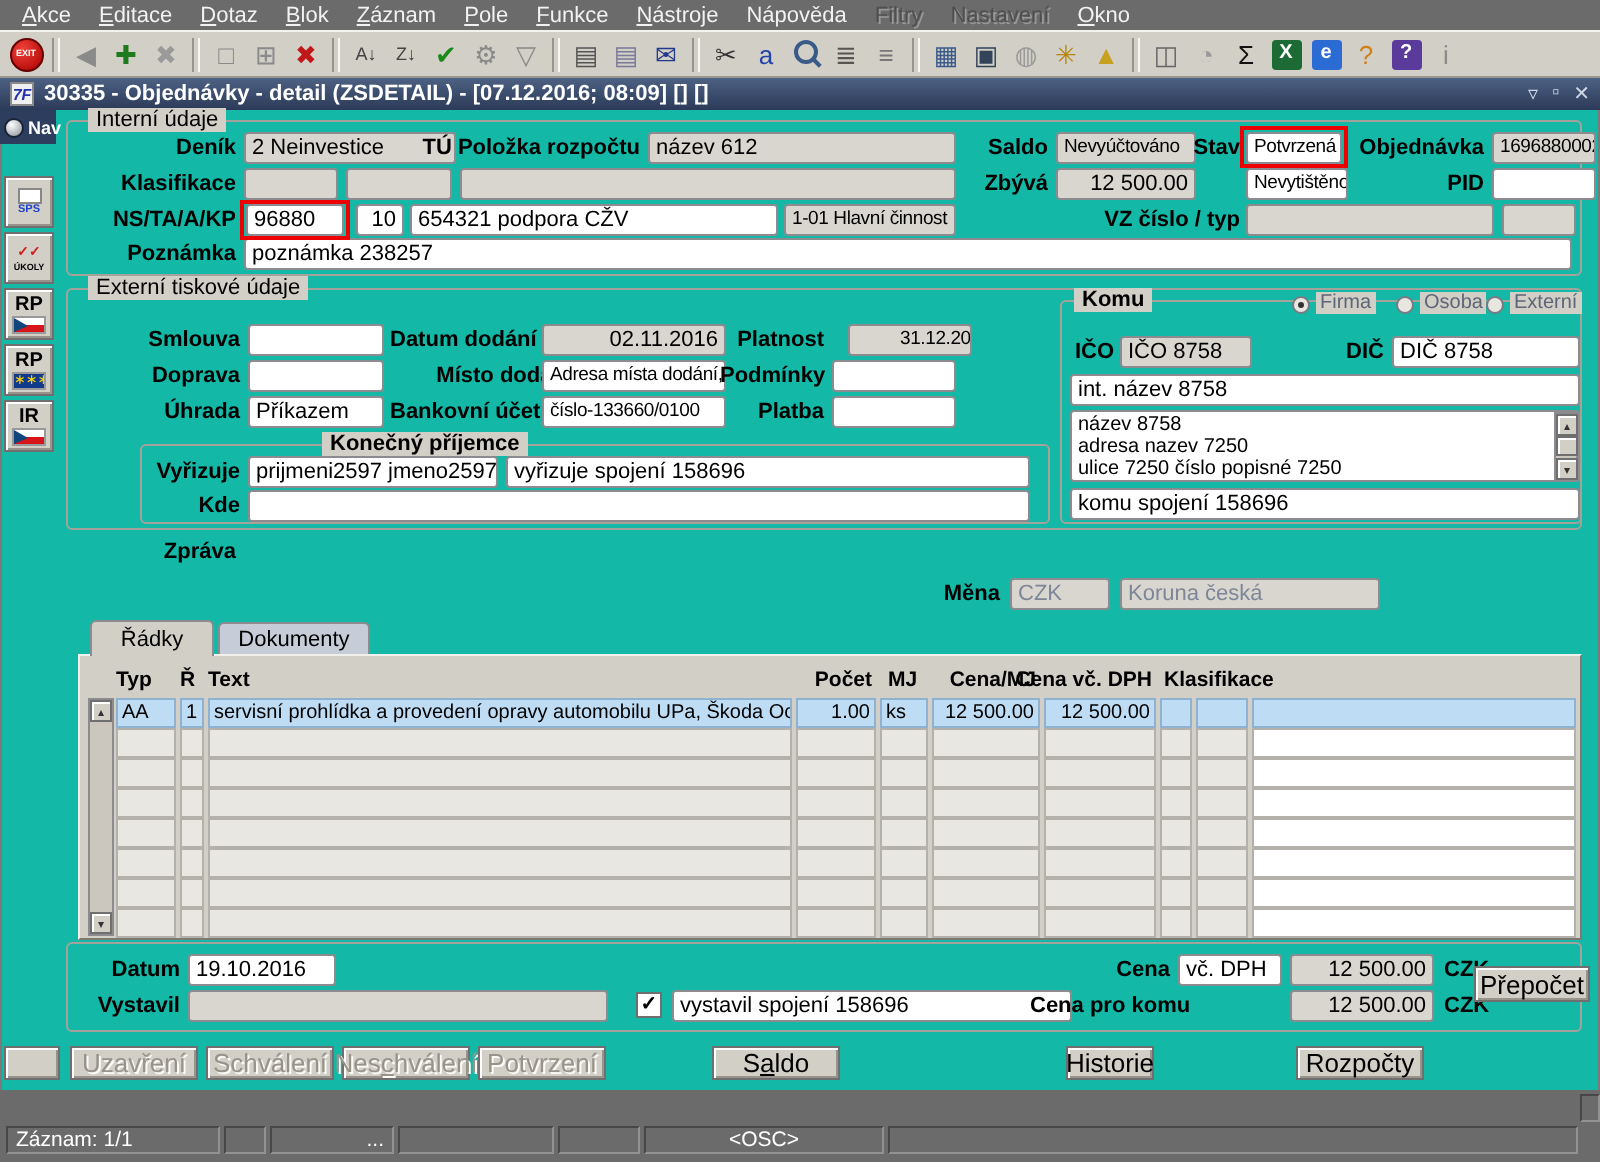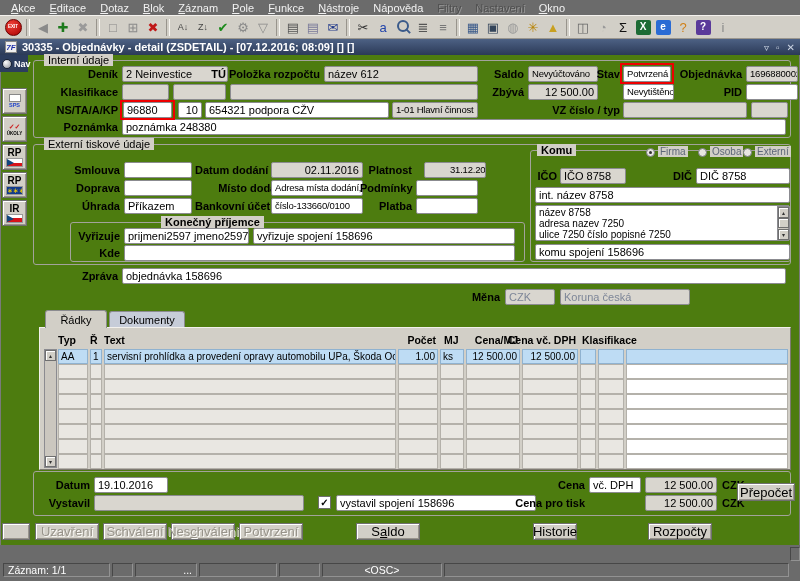--- a/index.html
+++ b/index.html
@@ -1,16 +1,16 @@
 <!DOCTYPE html>
 <html><head>
 <meta charset="utf-8">
 <style>
   html,body{margin:0;padding:0;background:#555;}
-  #app{position:relative;width:800px;height:581px;background:#4d7c0f;
+  #app{position:relative;width:800px;height:581px;background:#14b8a6;
        font-family:"Liberation Sans",sans-serif;font-size:11px;color:#000;overflow:hidden;
        box-shadow:inset -1px 0 0 #7a7a7a, inset 1px 0 0 #7a7a7a;}
   
   .menubar{position:absolute;left:0;top:0;width:800px;height:15px;background:#6b6b6b;
            display:flex;align-items:center;padding-left:4px;box-sizing:border-box;}
   .mitem{color:#f2f2f2;padding:0 7px;font-size:11px;white-space:nowrap;cursor:default;}
   .mitem u{text-decoration:underline;}
   .mitem.dis{color:#4f4f4f;text-shadow:1px 1px 0 #989898;}
   
   .toolbar{position:absolute;left:0;top:15px;width:800px;height:24px;background:#d2cfc7;
@@ -248,21 +248,21 @@
   <div class="redbox" style="left:120px;top:100px;width:55px;height:20px;"></div>
   <div class="fld" style="left:123px;top:102px;width:49px;">96880</div>
   <div class="fld rt" style="left:178px;top:102px;width:24px;">10</div>
   <div class="fld" style="left:205px;top:102px;width:184px;">654321 podpora CŽV</div>
   <div class="fld ro sm" style="left:392px;top:102px;width:86px;">1-01 Hlavní činnost</div>
   <div class="lbl" style="left:545px;top:104px;width:75px;">VZ číslo / typ</div>
   <div class="fld ro" style="left:623px;top:102px;width:124px;"></div>
   <div class="fld ro" style="left:751px;top:102px;width:37px;"></div>
 
   <div class="lbl" style="left:63px;top:121px;width:55px;">Poznámka</div>
-  <div class="fld" style="left:122px;top:119px;width:664px;">poznámka 248380</div>
+  <div class="fld" style="left:122px;top:119px;width:664px;">poznámka 238257</div>
 
   <div class="grp" style="left:33px;top:144px;width:758px;height:121px;">
     <span class="leg" style="left:10px;">Externí tiskové údaje</span>
   </div>
   <div class="lbl" style="left:68px;top:164px;width:52px;">Smlouva</div>
   <div class="fld" style="left:124px;top:162px;width:68px;"></div>
   <div class="lbl" style="left:195px;top:164px;width:72px;">Datum dodání</div>
   <div class="fld ro rt" style="left:271px;top:162px;width:92px;">02.11.2016</div>
   <div class="lbl" style="left:368px;top:164px;width:44px;">Platnost</div>
   <div class="fld ro sm" style="left:424px;top:162px;width:62px;padding-left:25px;">31.12.2014</div>
@@ -313,21 +313,20 @@
     </div>
 
   <div class="vsb" style="left:777px;top:206px;width:12px;height:34px;">
     <div class="sba" style="left:0px;top:0px;">▴</div>
     <div class="sbt" style="left:0px;top:11px;height:10px;"></div>
     <div class="sba" style="left:0px;top:22px;">▾</div>
   </div>
   <div class="fld" style="left:535px;top:244px;width:255px;">komu spojení 158696</div>
 
   <div class="lbl" style="left:70px;top:270px;width:48px;">Zpráva</div>
-  <div class="fld" style="left:122px;top:268px;width:664px;">objednávka 158696</div>
   <div class="lbl" style="left:460px;top:291px;width:40px;">Měna</div>
   <div class="fld ro gray-text" style="left:505px;top:289px;width:50px;">CZK</div>
   <div class="fld ro gray-text" style="left:560px;top:289px;width:130px;">Koruna česká</div>
 
   <div class="tab act" style="left:45px;top:310px;width:62px;height:18px;">Řádky</div>
   <div class="tab inact" style="left:109px;top:311px;width:76px;height:17px;">Dokumenty</div>
   <div class="panel"></div>
 
   <div class="th" style="left:58px;top:334px;">Typ</div>
   <div class="th" style="left:90px;top:334px;">Ř</div>
@@ -429,21 +428,21 @@
   <div class="lbl" style="left:46px;top:479px;width:44px;">Datum</div>
   <div class="fld" style="left:94px;top:477px;width:74px;">19.10.2016</div>
   <div class="lbl" style="left:44px;top:497px;width:46px;">Vystavil</div>
   <div class="fld ro" style="left:94px;top:495px;width:210px;"></div>
   <div class="chk" style="left:318px;top:496px;">✓</div>
   <div class="fld" style="left:336px;top:495px;width:200px;">vystavil spojení 158696</div>
   <div class="lbl" style="left:545px;top:479px;width:40px;">Cena</div>
   <div class="fld" style="left:589px;top:477px;width:52px;">vč. DPH</div>
   <div class="fld ro rt" style="left:645px;top:477px;width:72px;">12 500.00</div>
   <div class="lbl" style="left:722px;top:479px;width:28px;text-align:left;">CZK</div>
-  <div class="lbl" style="left:515px;top:497px;width:70px;">Cena pro tisk</div>
+  <div class="lbl" style="left:515px;top:497px;width:70px;">Cena pro komu</div>
   <div class="fld ro rt" style="left:645px;top:495px;width:72px;">12 500.00</div>
   <div class="lbl" style="left:722px;top:497px;width:28px;text-align:left;">CZK</div>
   <div class="btn" style="left:737px;top:483px;width:58px;height:18px;">Přepočet</div>
 
   <div class="btn" style="left:2px;top:523px;width:28px;height:17px;"></div>
   <div id="actionbtns">
       <div class="btn dis" style="left: 35px; top: 523px; width: 64px; height: 17px;">Uzavření</div>
       <div class="btn dis" style="left: 103px; top: 523px; width: 64px; height: 17px;">Schválení</div>
       <div class="btn dis" style="left: 171px; top: 523px; width: 64px; height: 17px;">Nes<u>c</u>hválení</div>
       <div class="btn dis" style="left: 239px; top: 523px; width: 64px; height: 17px;">Potvrzení</div>

